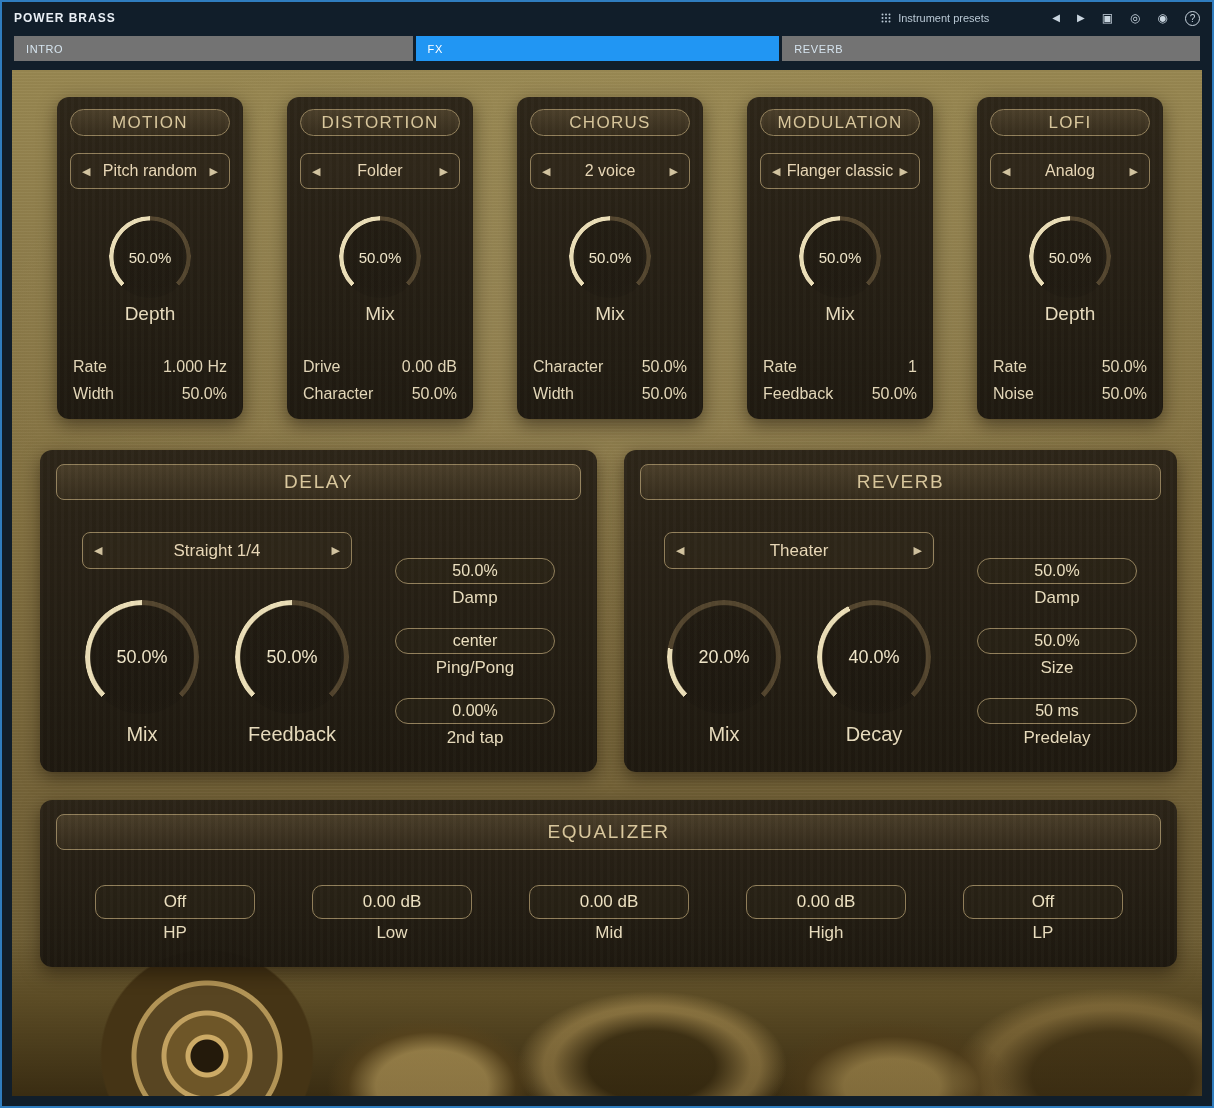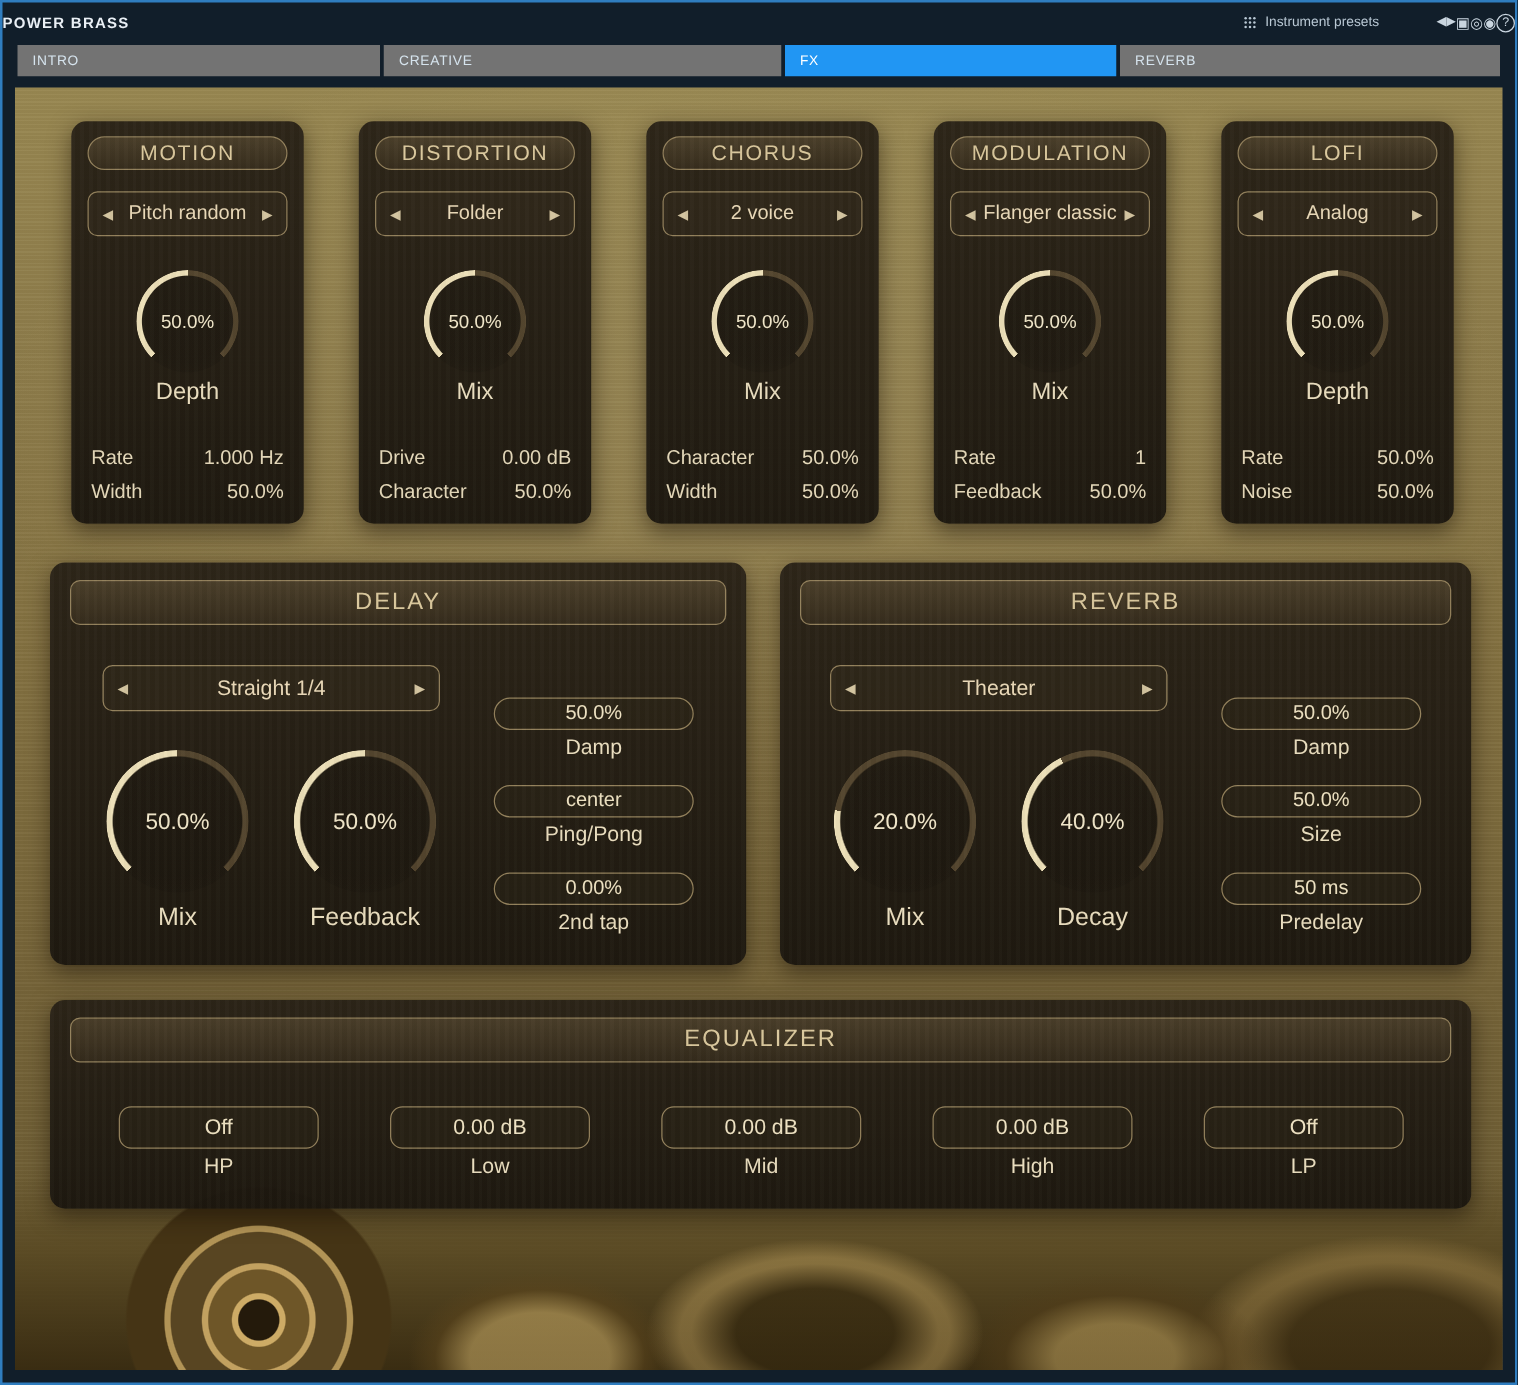--- a/index.html
+++ b/index.html
@@ -3,23 +3,23 @@
 <meta charset="utf-8">
 <style>
   * { margin:0; padding:0; box-sizing:border-box; }
   html,body { width:1214px; height:1108px; }
   body { font-family:"Liberation Sans", sans-serif; background:#0c1620; }
 
   .window { position:relative; width:1214px; height:1108px; background:#111e2a;
             border:2px solid #2f7dbf; overflow:hidden; }
 
   
-  .titlebar { height:32px; display:flex; align-items:center; padding:0 0; color:#e9eff5; }
+  .titlebar { height:32px; display:flex; align-items:center; padding:0 12px; color:#e9eff5; }
   .tb-title { font-size:12px; font-weight:bold; letter-spacing:1px; }
-  .tb-right { margin-left:auto; display:flex; align-items:center; }
+  .tb-right { margin-left:auto; display:flex; align-items:center; gap:17px; }
   .tb-presets { display:flex; align-items:center; gap:7px; color:#b9c8d4; font-size:11px;
                 margin-right:46px; cursor:pointer; }
   .tb-btn { color:#c9d5df; font-size:10px; cursor:pointer; line-height:1; }
   .tb-icon { color:#c9d5df; font-size:12px; cursor:pointer; line-height:1; }
   .help-badge { width:15px; height:15px; border:1px solid #c9d5df; border-radius:50%;
                 display:flex; align-items:center; justify-content:center;
                 font-size:10px; color:#c9d5df; cursor:pointer; }
 
   
   .tabbar { display:flex; gap:3px; height:25px; margin:2px 12px 0; }
@@ -134,21 +134,20 @@
       <span class="tb-btn">▶</span>
       <span class="tb-icon">▣</span>
       <span class="tb-icon">◎</span>
       <span class="tb-icon">◉</span>
       <span class="help-badge">?</span>
     </div>
   </div>
 
   <div class="tabbar">
     <div class="tab t0">INTRO</div>
-    <div class="tab t2">CREATIVE</div>
     <div class="tab t3 active">FX</div>
     <div class="tab t4">REVERB</div>
   </div>
 
   <div class="main">
     <div class="art"></div>
 
     <section class="panel panel-small" style="left:45px">
       <div class="pill pill-small">MOTION</div>
       <div class="selector sel-small">

